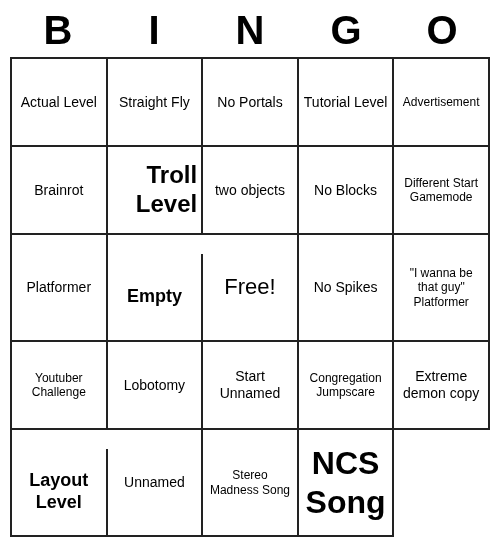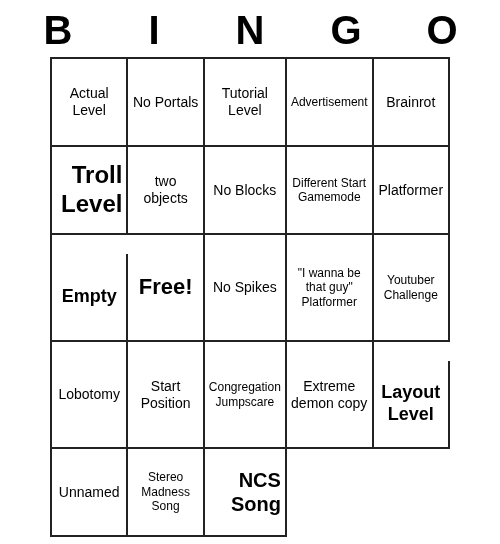--- a/index.html
+++ b/index.html
@@ -27,21 +27,21 @@
     .bingo-letter {
       font-size: 40px;
       font-weight: bold;
       width: 88px;
       text-align: center;
       font-family: Arial, sans-serif;
     }
     .bingo-grid {
       display: grid;
       grid-template-columns: repeat(5, 1fr);
-      width: 400px;
+      width: 480px;
       border-left: 2px solid #222;
       border-top: 2px solid #222;
     }
     .bingo-cell {
       border-right: 2px solid #222;
       border-bottom: 2px solid #222;
       min-height: 88px;
       display: flex;
       align-items: center;
       justify-content: center;
@@ -59,56 +59,56 @@
     .bingo-cell.medium-text {
       font-size: 18px;
       font-weight: bold;
       margin-top: 19px;
     }
     .bingo-cell.small-text {
       font-size: 12px;
     }
     .bingo-cell.free {
       font-size: 22px;
-      font-weight: bold;
+      font-weight: normal;
     }
     .bingo-cell.ncs {
-      font-size: 20px;
+      font-size: 32px;
       font-weight: bold;
-      text-align: right;
     }
   </style>
 </head>
 <body>
 
 <div class="bingo-header">
 <span class="bingo-letter">B</span>
     <span class="bingo-letter">I</span>
     <span class="bingo-letter">N</span>
     <span class="bingo-letter">G</span>
     <span class="bingo-letter">O</span>
   </div>
 
 <div class="bingo-grid">
 <div class="bingo-cell">Actual Level</div>
+    <div class="bingo-cell">Straight Fly</div>
     <div class="bingo-cell">No Portals</div>
     <div class="bingo-cell">Tutorial Level</div>
     <div class="bingo-cell small-text">Advertisement</div>
     <div class="bingo-cell">Brainrot</div>
     <div class="bingo-cell large-text">Troll Level</div>
     <div class="bingo-cell">two objects</div>
     <div class="bingo-cell">No Blocks</div>
     <div class="bingo-cell small-text">Different Start Gamemode</div>
     <div class="bingo-cell">Platformer</div>
     <div class="bingo-cell medium-text">Empty</div>
     <div class="bingo-cell free">Free!</div>
     <div class="bingo-cell">No Spikes</div>
     <div class="bingo-cell small-text">"I wanna be that guy" Platformer</div>
     <div class="bingo-cell small-text">Youtuber Challenge</div>
     <div class="bingo-cell">Lobotomy</div>
-    <div class="bingo-cell">Start Position</div>
+    <div class="bingo-cell">Start Unnamed</div>
     <div class="bingo-cell small-text">Congregation Jumpscare</div>
     <div class="bingo-cell">Extreme demon copy</div>
     <div class="bingo-cell medium-text">Layout Level</div>
     <div class="bingo-cell">Unnamed</div>
     <div class="bingo-cell small-text">Stereo Madness Song</div>
     <div class="bingo-cell ncs">NCS Song</div>
   </div>
 
 </body></html>

